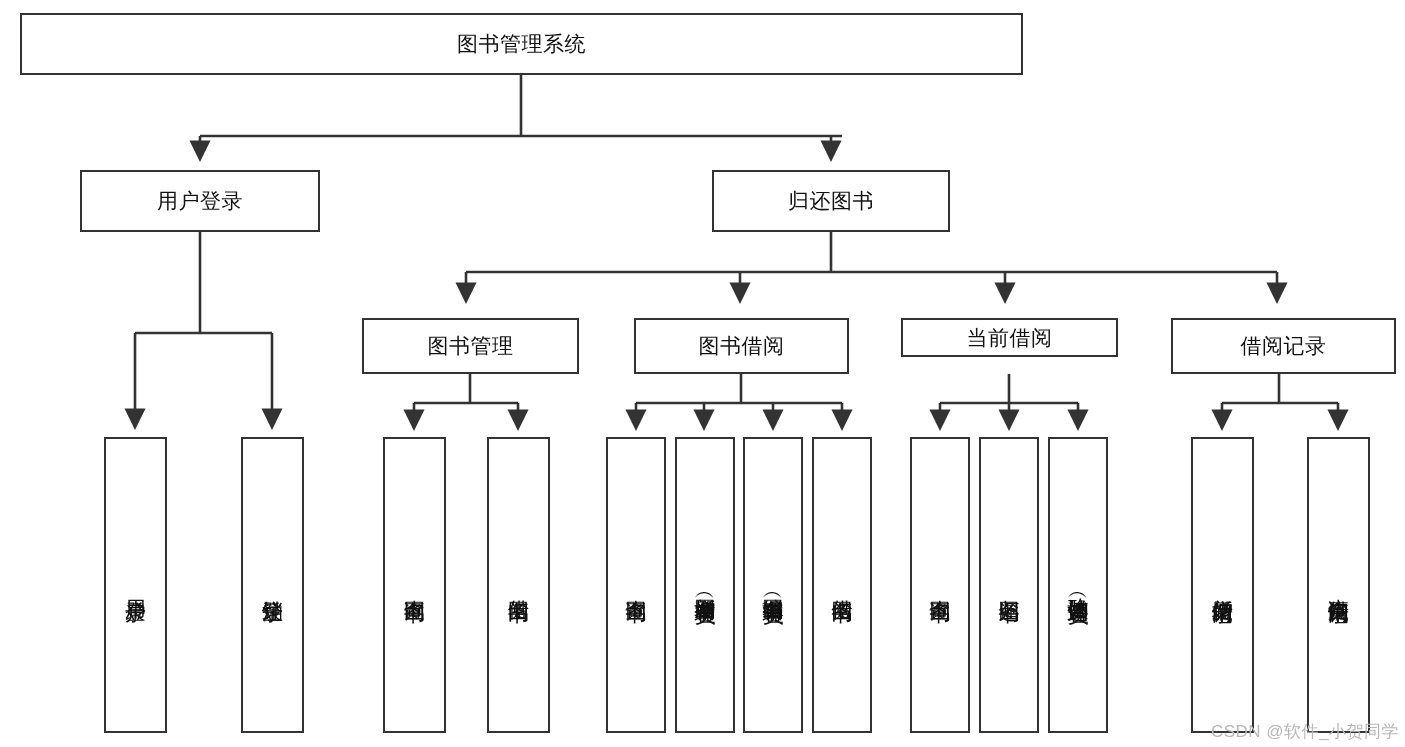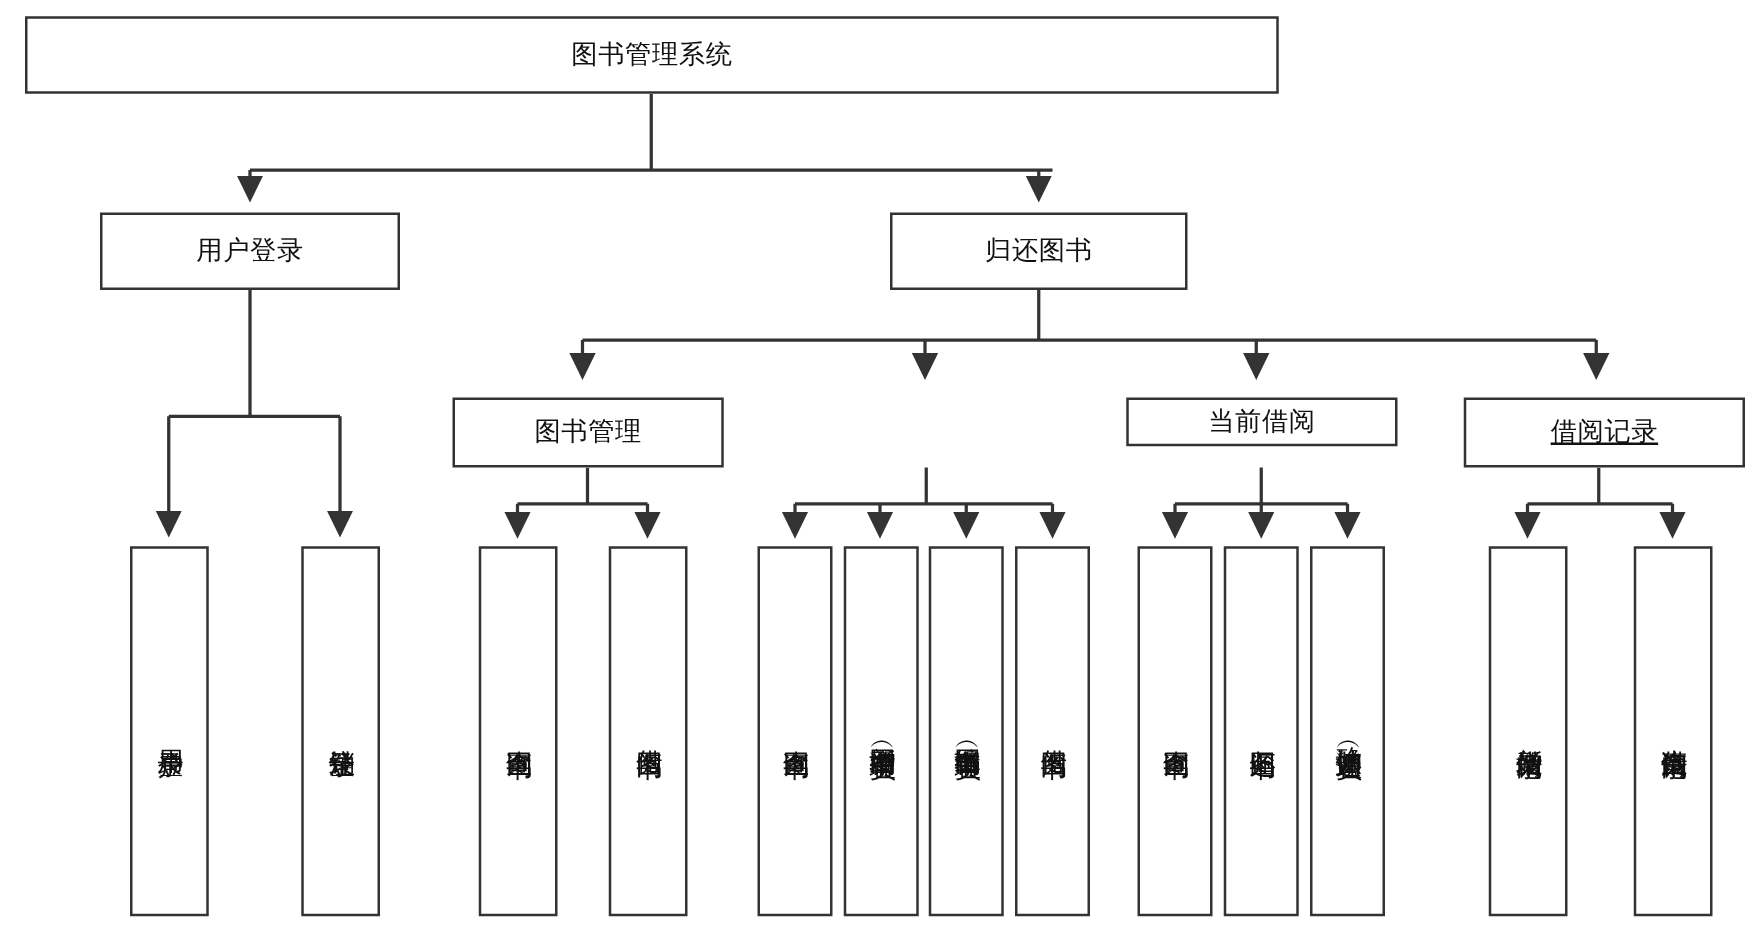--- a/index.html
+++ b/index.html
@@ -81,24 +81,27 @@
   <div class="node" style="left:80px;top:170px;width:240px;height:62px;">
     <span class="lbl">用户登录</span>
   </div>
   <div class="node" style="left:712px;top:170px;width:238px;height:62px;">
     <span class="lbl">归还图书</span>
   </div>
 
   <div class="node" style="left:362px;top:318px;width:217px;height:56px;">
     <span class="lbl">图书管理</span>
   </div>
+  <div class="node" style="left:634px;top:318px;width:215px;height:56px;">
+    <span class="lbl">图书借阅</span>
+  </div>
   <div class="node" style="left:901px;top:318px;width:217px;height:39px;">
     <span class="lbl">当前借阅</span>
   </div>
-  <div class="node" style="left:1171px;top:318px;width:225px;height:56px;text-decoration:underline;">
+  <div class="node" style="left:1171px;top:318px;width:225px;height:56px;">
     <span class="lbl">借阅记录</span>
   </div>
 
   <div class="node leaf" style="left:104px;top:437px;width:63px;height:296px;">
     <span class="lbl">用户登录</span>
   </div>
   <div class="node leaf" style="left:241px;top:437px;width:63px;height:296px;">
     <span class="lbl">注销登录</span>
   </div>
 
@@ -132,14 +135,15 @@
     <span class="lbl">确认归还（管理员）</span>
   </div>
 
   <div class="node leaf" style="left:1191px;top:437px;width:63px;height:296px;">
     <span class="lbl">新增借阅记录</span>
   </div>
   <div class="node leaf" style="left:1307px;top:437px;width:63px;height:296px;">
     <span class="lbl">查询借阅记录</span>
   </div>
 
+  <div class="watermark">CSDN @软件_小贺同学</div>
 
 </div>
 
 </body></html>

